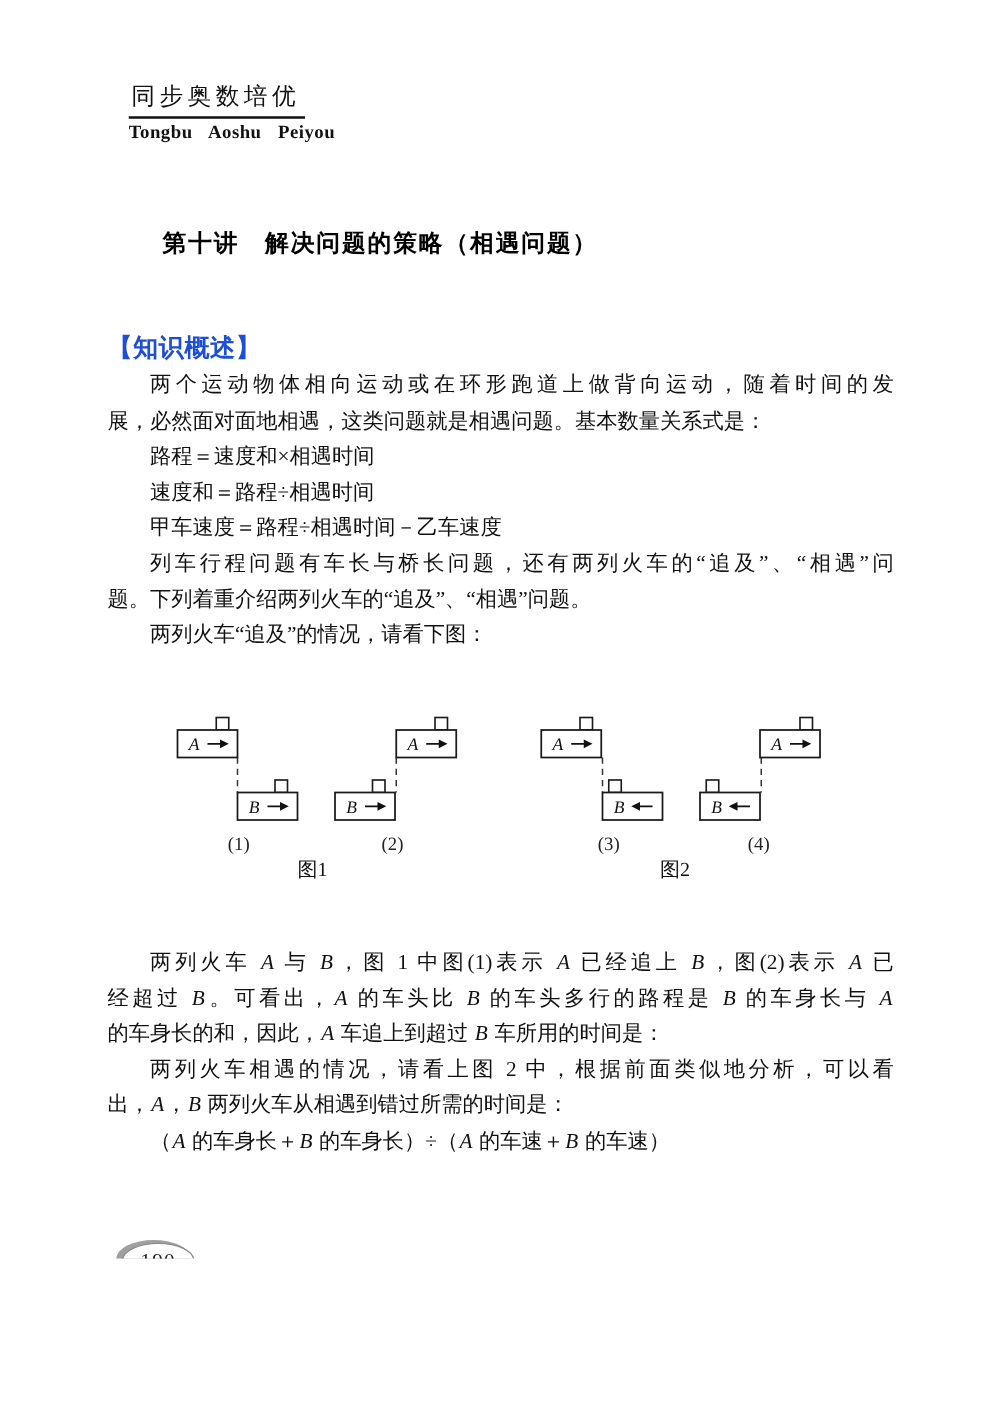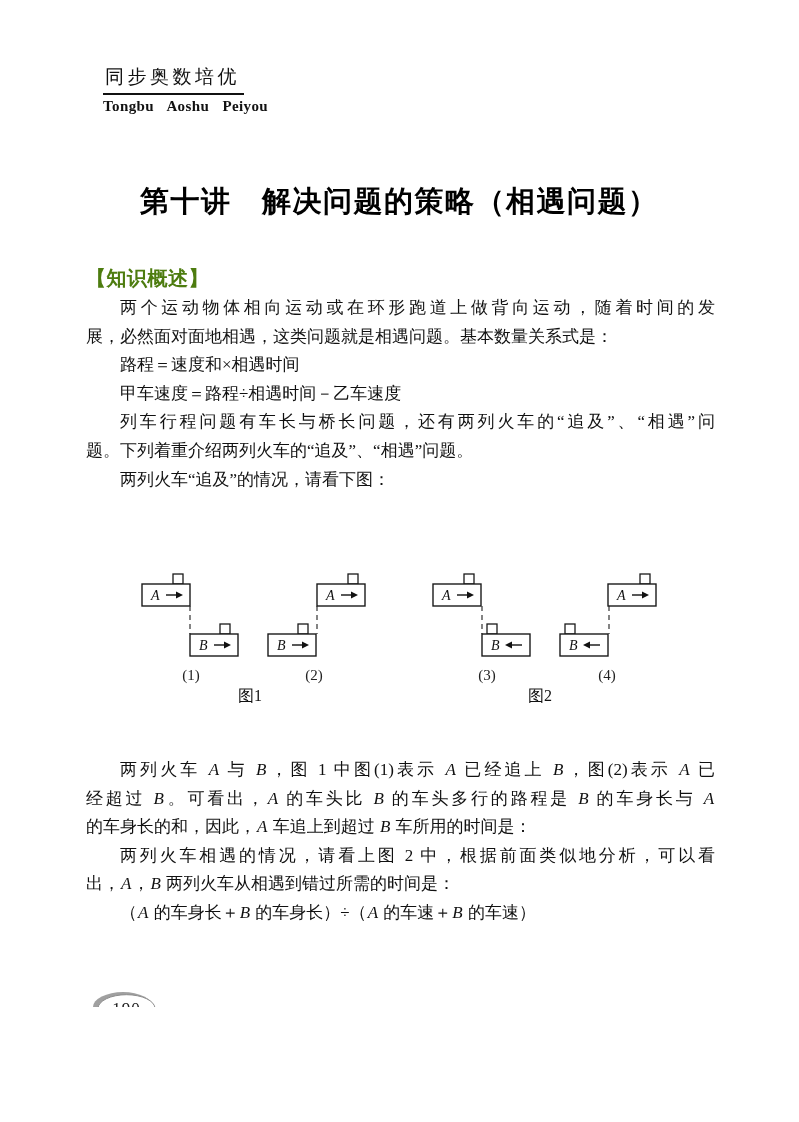--- a/index.html
+++ b/index.html
@@ -22,30 +22,29 @@
   }
   .brand-py{
     margin-top:3px;
     font-size:15px;font-weight:bold;
     letter-spacing:0.4px;word-spacing:9px;
     color:#111;
   }
   
   .lesson-title{
     position:absolute;left:130px;top:182px;
-    font-size:29px;font-weight:bold;
+    font-size:19px;font-weight:bold;
     letter-spacing:1.5px;color:#000;
     white-space:nowrap;
-    margin-left:10px;
   }
   
   .section-heading{
     position:absolute;left:86px;top:265px;
     font-family:"Liberation Sans","DejaVu Sans",sans-serif;
-    font-size:20px;font-weight:bold;color:#4d7c0f;
+    font-size:20px;font-weight:bold;color:#1d4ed8;
     letter-spacing:0.5px;
   }
   
   .textblock{
     position:absolute;left:86px;width:629px;
     font-size:17px;line-height:28.6px;color:#111;
   }
   .tb-knowledge{top:294px;}
   .tb-discussion{top:708px;margin-top:48px;}
   .line{height:28.6px;white-space:nowrap;}
@@ -85,20 +84,21 @@
   </div>
 
   <div class="lesson-title">第十讲　解决问题的策略（相遇问题）</div>
 
   <div class="section-heading">【知识概述】</div>
 
   <div class="textblock tb-knowledge">
     <div class="line indent stretch">两个运动物体相向运动或在环形跑道上做背向运动，随着时间的发</div>
     <div class="line">展，必然面对面地相遇，这类问题就是相遇问题。基本数量关系式是：</div>
     <div class="line indent">路程＝速度和×相遇时间</div>
+    <div class="line indent">速度和＝路程÷相遇时间</div>
     <div class="line indent">甲车速度＝路程÷相遇时间－乙车速度</div>
     <div class="line indent stretch">列车行程问题有车长与桥长问题，还有两列火车的“追及”、“相遇”问</div>
     <div class="line">题。下列着重介绍两列火车的“追及”、“相遇”问题。</div>
     <div class="line indent">两列火车“追及”的情况，请看下图：</div>
   </div>
 
   <div class="diagram">
     <svg width="545" height="145" viewBox="0 0 545 145">
 
       <g>

